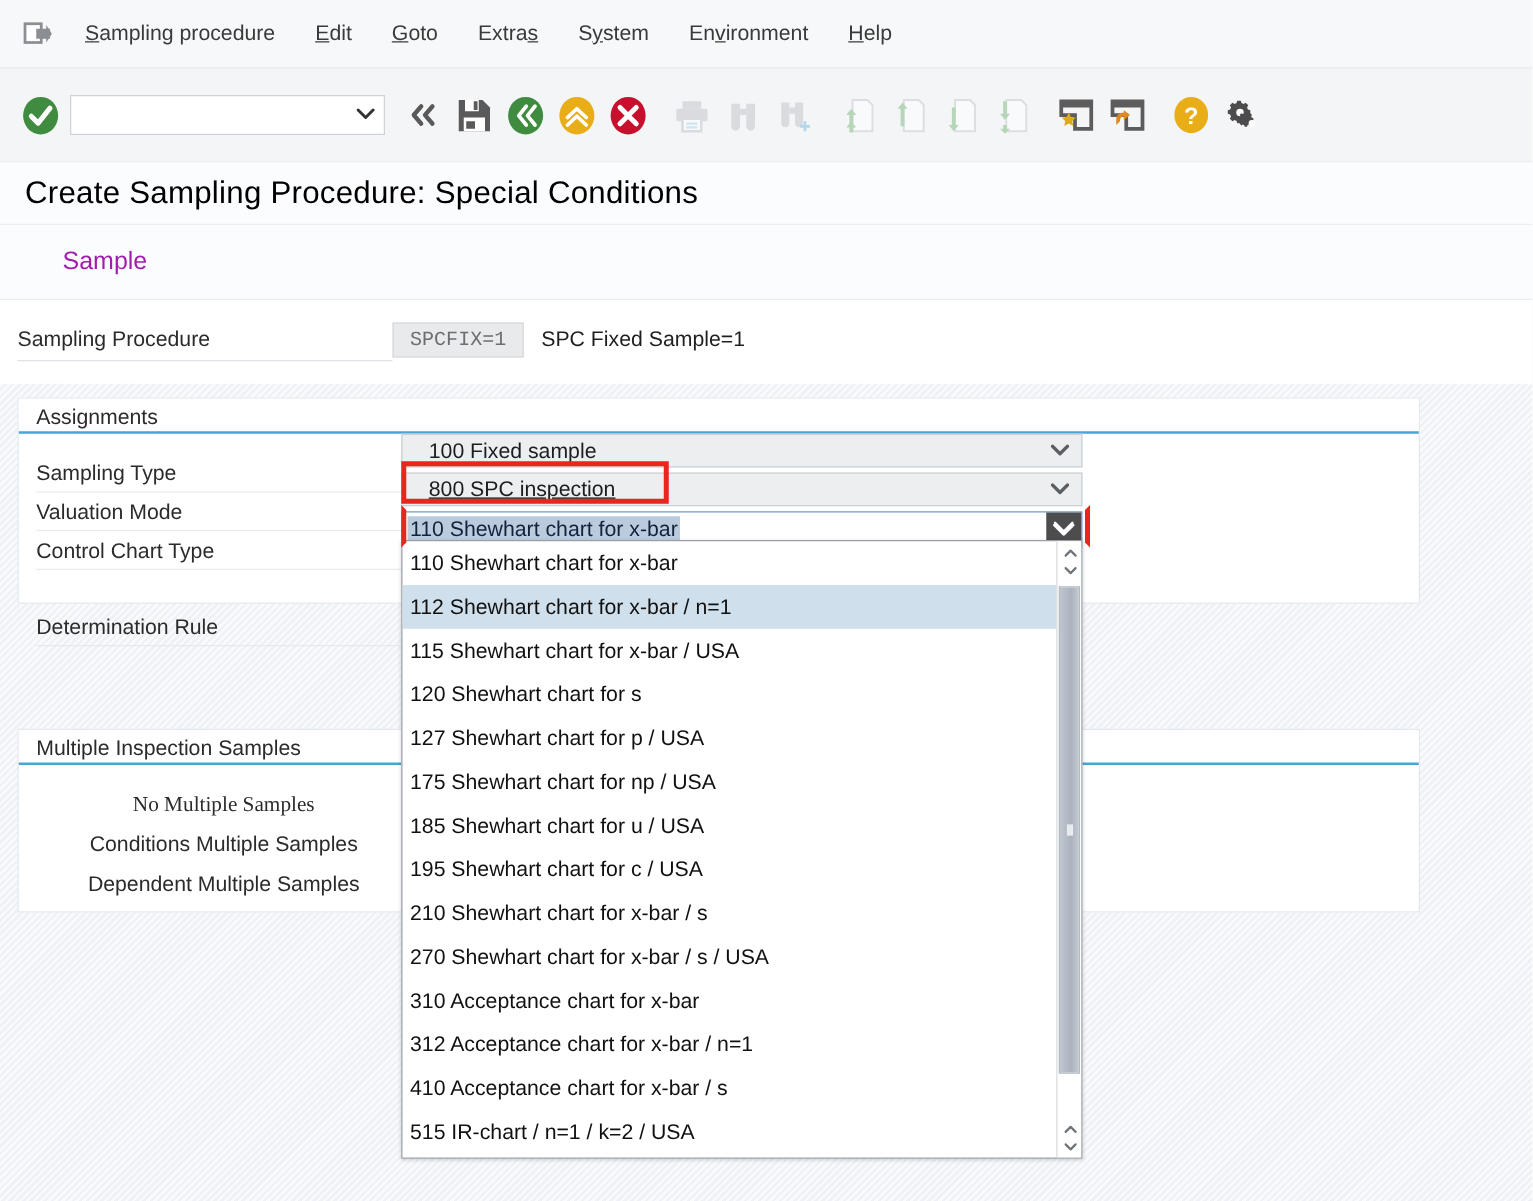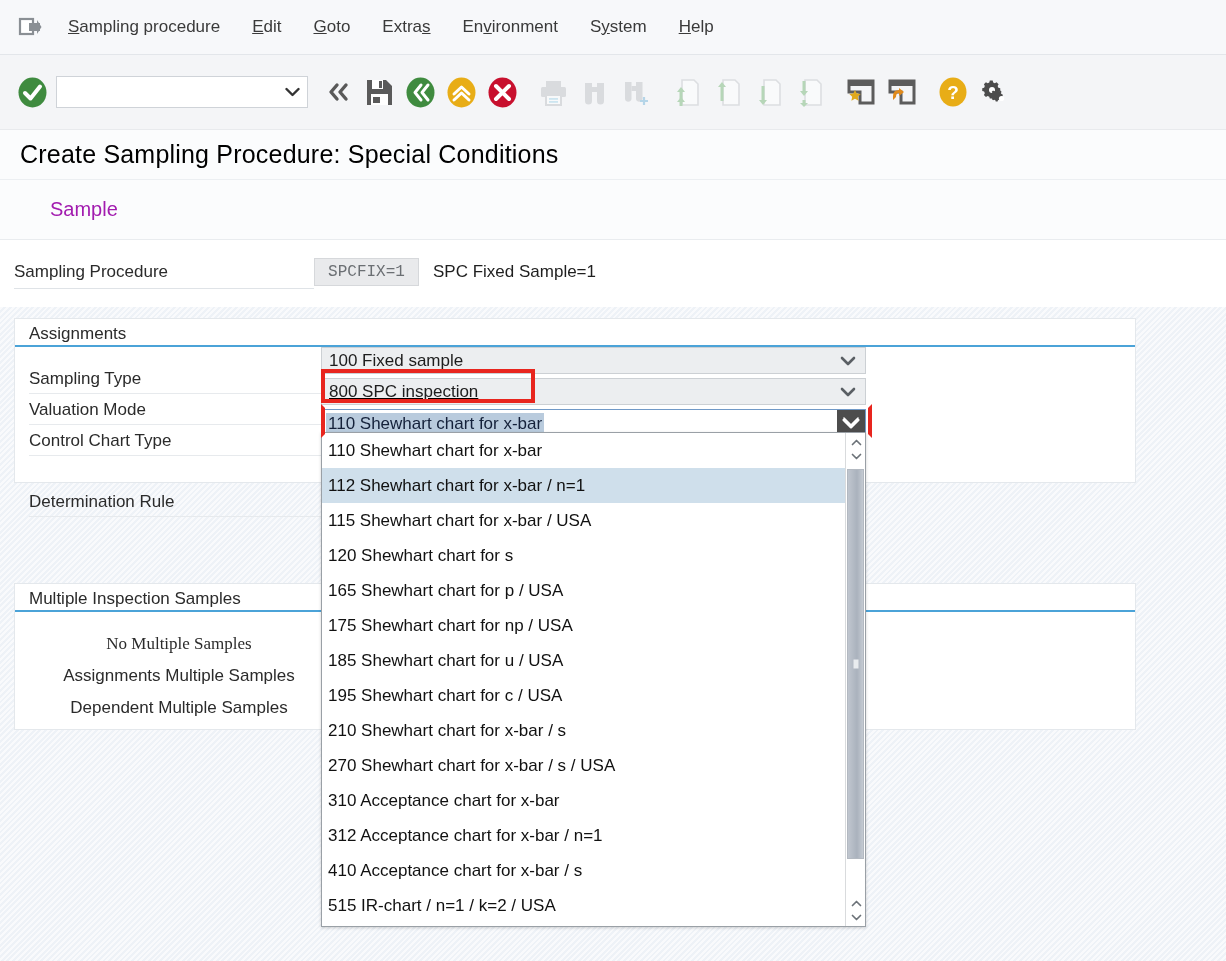--- a/index.html
+++ b/index.html
@@ -135,21 +135,21 @@
 
   
   .combo{
     position:absolute;
     height:27px;
     background:#eceef0;
     border:1px solid #ccd0d4;
     display:flex; align-items:center;
   }
   .combo .ctext{
-    font-size:17px; color:#1d1d1d; margin-left:7px; white-space:nowrap;
+    font-size:17px; color:#1d1d1d; margin-left:21px; white-space:nowrap;
   }
   .combo .carrow{
     position:absolute; right:9px; top:50%; transform:translateY(-50%);
   }
 
   
   .combo-focus{
     position:absolute;
     height:29px;
     background:#ffffff;
@@ -230,24 +230,24 @@
     <div class="menu-item">
       <span><span style="text-decoration:underline">E</span>dit</span>
     </div>
     <div class="menu-item">
       <span><span style="text-decoration:underline">G</span>oto</span>
     </div>
     <div class="menu-item">
       <span>Extra<span style="text-decoration:underline">s</span></span>
     </div>
     <div class="menu-item">
+      <span>S<span style="text-decoration:underline">y</span>stem</span>
+    </div>
+    <div class="menu-item">
       <span>En<span style="text-decoration:underline">v</span>ironment</span>
-    </div>
-    <div class="menu-item">
-      <span>S<span style="text-decoration:underline">y</span>stem</span>
     </div>
     <div class="menu-item">
       <span><span style="text-decoration:underline">H</span>elp</span>
     </div>
   </div>
 
   <div class="toolbar">
 
     <div class="tb-ok">
       <svg width="31" height="31" viewBox="0 0 31 31">
@@ -440,21 +440,21 @@
 
 
     <div class="panel" style="top:343px; height:147px;text-align:center;">
       <div class="panel-head">
         <span>Multiple Inspection Samples</span>
       </div>
       <div class="frow" style="height:32px;font-family:Liberation Serif, serif;">
         <div class="flabel noline">No Multiple Samples</div>
       </div>
       <div class="frow" style="height:32px;">
-        <div class="flabel noline">Assignments Multiple Samples</div>
+        <div class="flabel noline">Conditions Multiple Samples</div>
       </div>
       <div class="frow" style="height:32px;">
         <div class="flabel noline">Dependent Multiple Samples</div>
       </div>
     </div>
 
     <div class="combo" style="left:321px; top:107px; width:545px;">
       <span class="ctext">100 Fixed sample</span>
       <span class="carrow">
         <svg width="16" height="10" viewBox="0 0 16 10">
@@ -482,21 +482,21 @@
       </span>
     </div>
 
   </div>
 
   <div class="ddlist">
     <div class="dditem">110 Shewhart chart for x-bar</div>
     <div class="dditem hl">112 Shewhart chart for x-bar / n=1</div>
     <div class="dditem">115 Shewhart chart for x-bar / USA</div>
     <div class="dditem">120 Shewhart chart for s</div>
-    <div class="dditem">165 Shewhart chart for p / USA</div>
+    <div class="dditem">127 Shewhart chart for p / USA</div>
     <div class="dditem">175 Shewhart chart for np / USA</div>
     <div class="dditem">185 Shewhart chart for u / USA</div>
     <div class="dditem">195 Shewhart chart for c / USA</div>
     <div class="dditem">210 Shewhart chart for x-bar / s</div>
     <div class="dditem">270 Shewhart chart for x-bar / s / USA</div>
     <div class="dditem">310 Acceptance chart for x-bar</div>
     <div class="dditem">312 Acceptance chart for x-bar / n=1</div>
     <div class="dditem">410 Acceptance chart for x-bar / s</div>
     <div class="dditem">515 IR-chart / n=1 / k=2 / USA</div>
 

